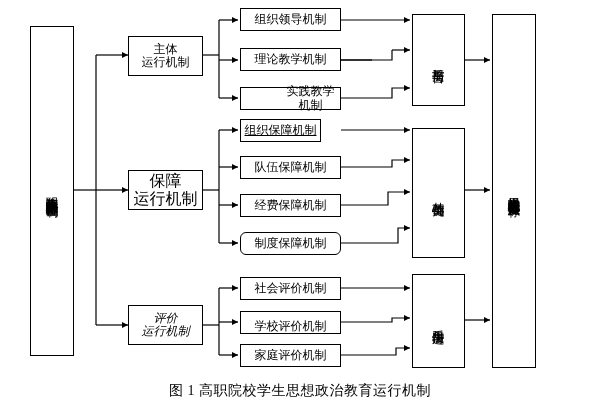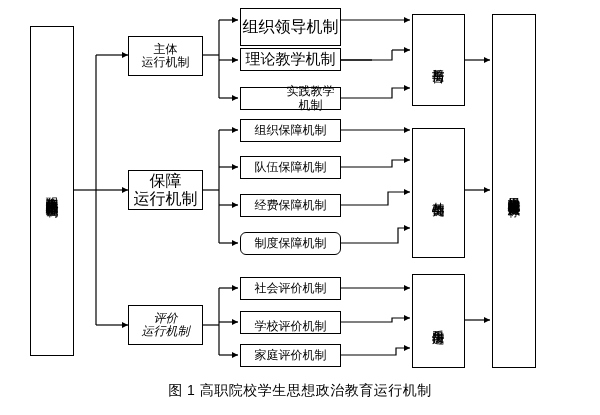--- a/index.html
+++ b/index.html
@@ -50,21 +50,21 @@
   .two-line {
     white-space: pre-line;
   }
   .caption {
     position: absolute;
     left: 0;
     top: 382px;
     width: 600px;
     text-align: center;
     font-size: 14px;
-    font-family: Liberation Sans, sans-serif;
+    font-family: Liberation Serif, serif;
     color: #000;
     letter-spacing: 0.5px;
   }
   svg.lines {
     position: absolute;
     left: 0;
     top: 0;
     width: 600px;
     height: 375px;
     pointer-events: none;
@@ -141,31 +141,31 @@
   </div>
   <div class="box two-line" style="left:128px; top:170px; width:75px; height:40px; font-size:16px;">
     <span>保障
 运行机制</span>
   </div>
   <div class="box two-line" style="left:128px; top:305px; width:75px; height:40px; font-size:12px;font-style:italic;">
     <span>评价
 运行机制</span>
   </div>
 
-  <div class="box" style="left:240px; top:8px; width:101px; height:38px; font-size:16px;">
+  <div class="box" style="left:240px; top:8px; width:101px; height:23px; font-size:12px;">
     <span>组织领导机制</span>
   </div>
-  <div class="box" style="left:240px; top:48px; width:101px; height:23px; font-size:15px;">
+  <div class="box" style="left:240px; top:48px; width:101px; height:23px; font-size:12px;">
     <span>理论教学机制</span>
   </div>
   <div class="box" style="left:240px; top:87px; width:101px; height:23px; font-size:12px;padding-left:40px;">
     <span>实践教学机制</span>
   </div>
 
-  <div class="box" style="left:240px; top:119px; width:101px; height:23px; font-size:12px;">
+  <div class="box" style="left:240px; top:119px; width:81px; height:23px; font-size:12px;text-decoration:underline;">
     <span>组织保障机制</span>
   </div>
   <div class="box" style="left:240px; top:194px; width:101px; height:23px; font-size:12px;">
     <span>经费保障机制</span>
   </div>
   <div class="box" style="left:240px; top:156px; width:101px; height:23px; font-size:12px;">
     <span>队伍保障机制</span>
   </div>
   <div class="box" style="left:240px; top:232px; width:101px; height:23px; font-size:12px;border-radius:6px;">
     <span>制度保障机制</span>

